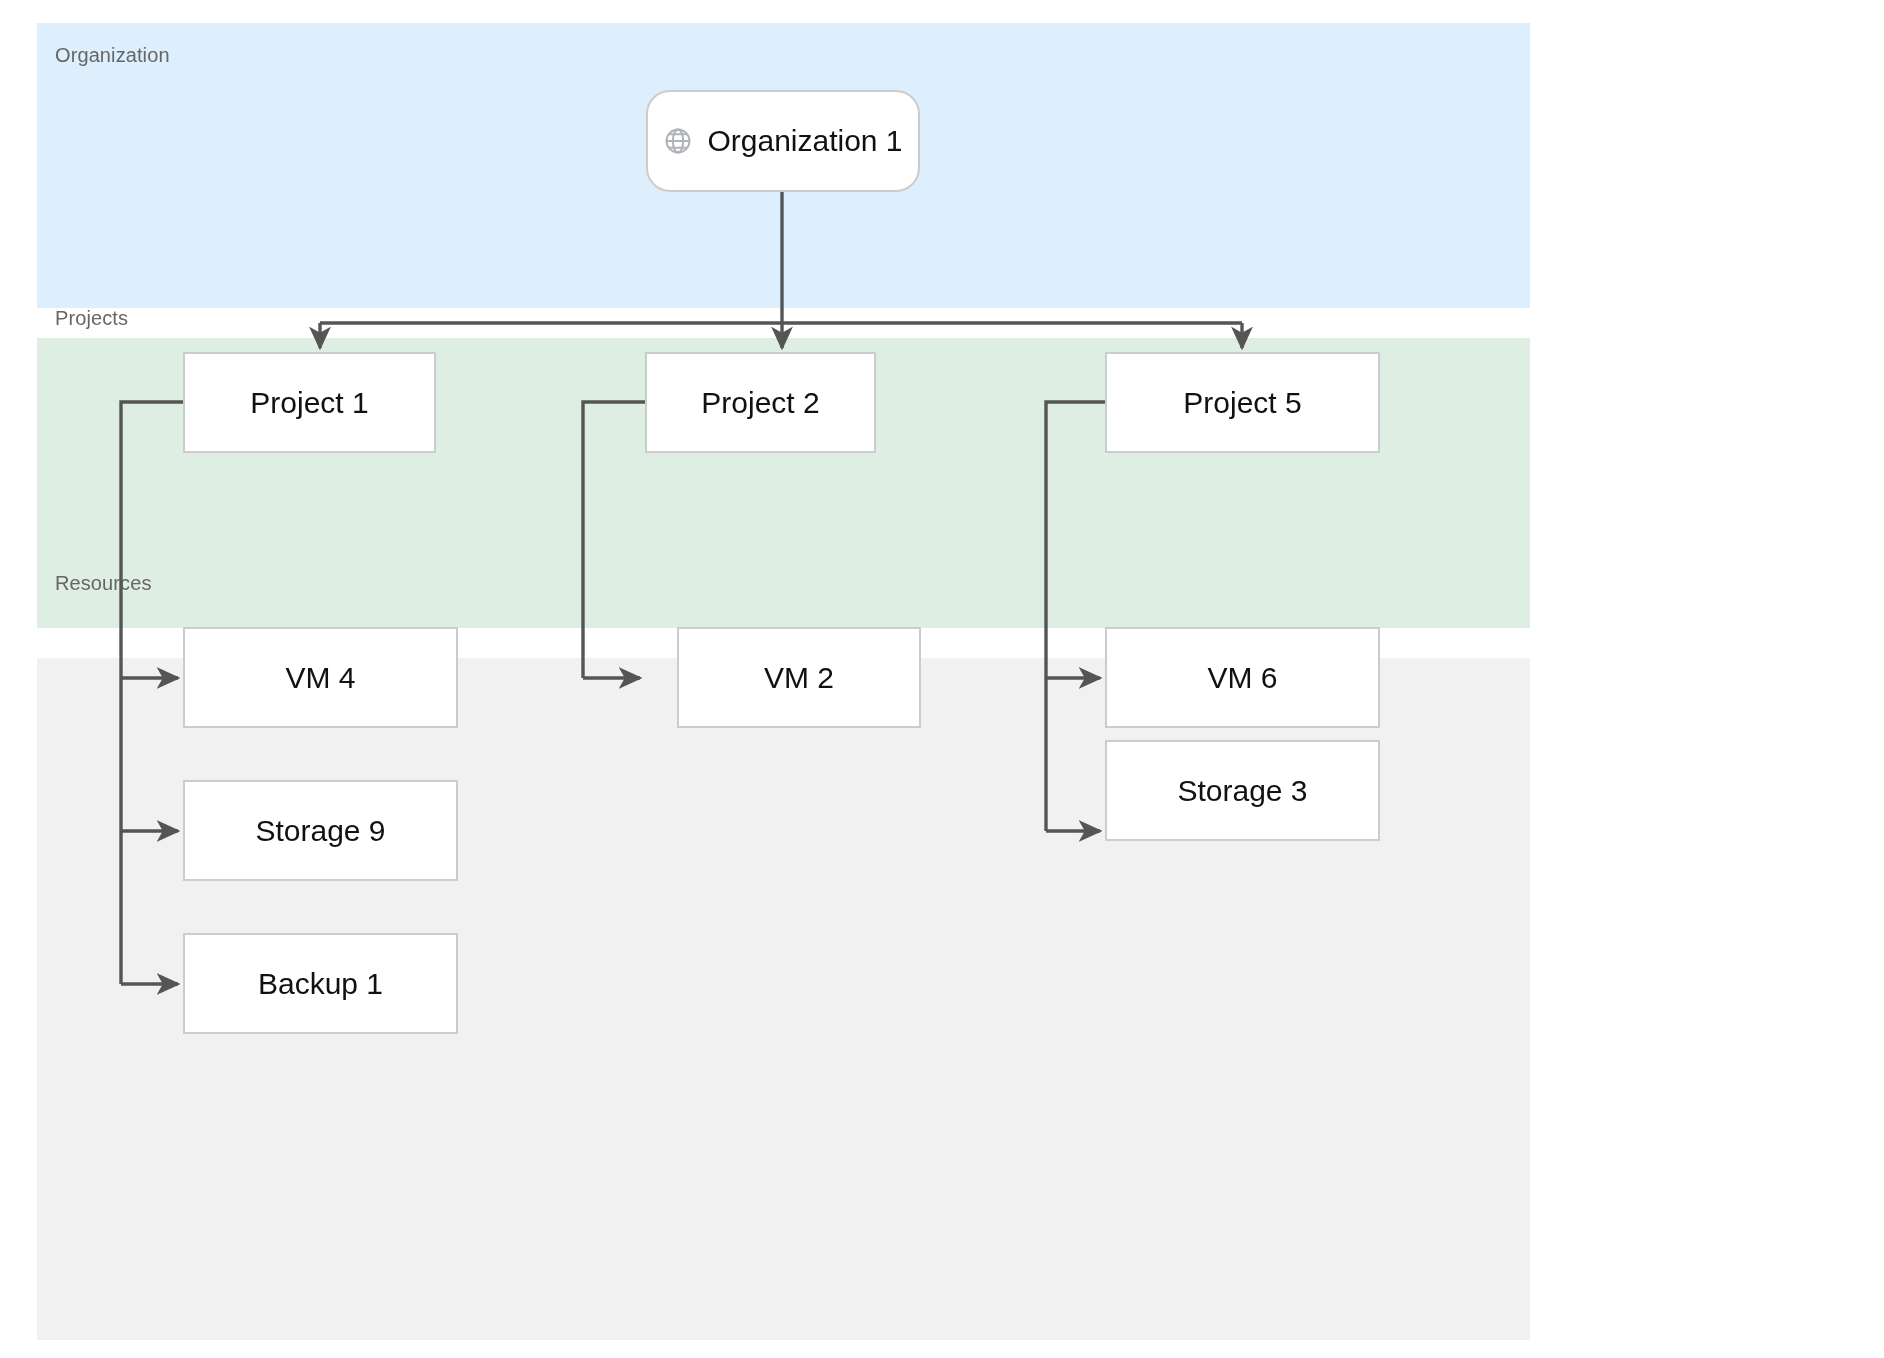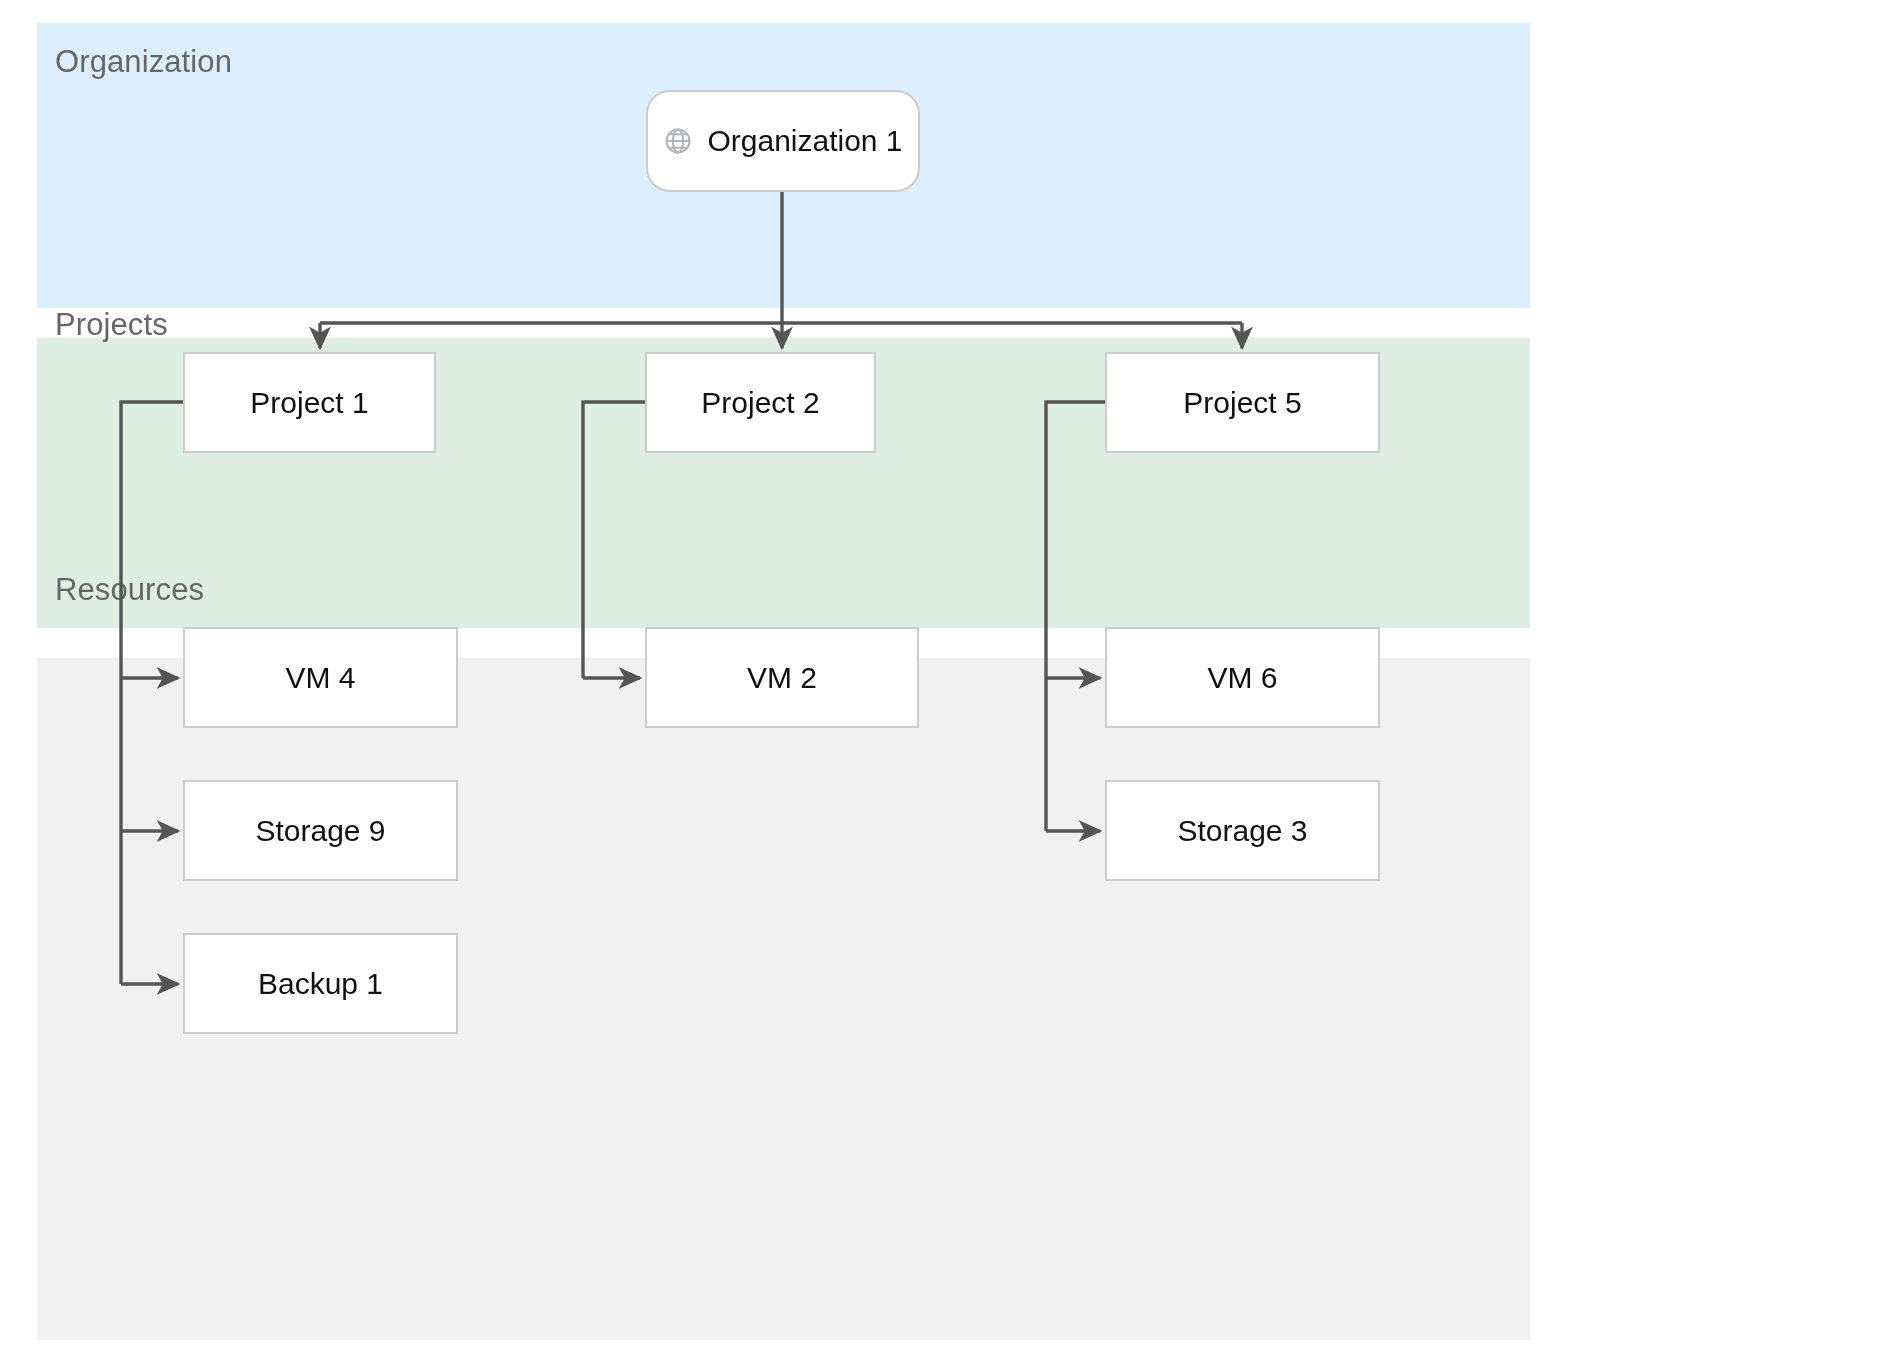--- a/index.html
+++ b/index.html
@@ -36,21 +36,21 @@
     background: #dfeee3;
   }
   .band-res {
     top: 658px;
     height: 682px;
     background: #f1f1f1;
   }
   .band-label {
     position: absolute;
     left: 55px;
-    font-size: 31px;
+    font-size: 20px;
     color: #666666;
     white-space: nowrap;
     letter-spacing: 0.1px;
   }
   .label-org { top: 44px; }
   .label-proj { top: 307px; }
   .label-res  { top: 572px; }
 
   .node {
     position: absolute;
@@ -76,24 +76,24 @@
     flex: 0 0 30px;
   }
   .globe-icon svg { display: block; }
 
   
   #node-org      { left: 646px;  top: 90px;  width: 274px; height: 102px; border-radius: 24px; }
   #node-proj-1   { left: 183px;  top: 352px; width: 253px; height: 101px; }
   #node-proj-2   { left: 645px;  top: 352px; width: 231px; height: 101px; }
   #node-proj-3   { left: 1105px; top: 352px; width: 275px; height: 101px; }
   #node-vm-1     { left: 183px;  top: 627px; width: 275px; height: 101px; }
-  #node-vm-2     { left: 645px;  top: 627px; width: 274px; height: 101px; text-align: right; }
+  #node-vm-2     { left: 677px;  top: 627px; width: 244px; height: 101px; text-align: right; }
   #node-vm-3     { left: 1105px; top: 627px; width: 275px; height: 101px; }
   #node-stor-1   { left: 183px;  top: 780px; width: 275px; height: 101px; }
-  #node-stor-3   { left: 1105px; top: 780px; width: 275px; height: 101px; }
+  #node-stor-3   { left: 1105px; top: 740px; width: 275px; height: 101px; }
   #node-backup-1 { left: 183px;  top: 933px; width: 275px; height: 101px; }
 
   #edges {
     position: absolute;
     left: 0;
     top: 0;
     width: 1884px;
     height: 1358px;
     pointer-events: none;
   }

